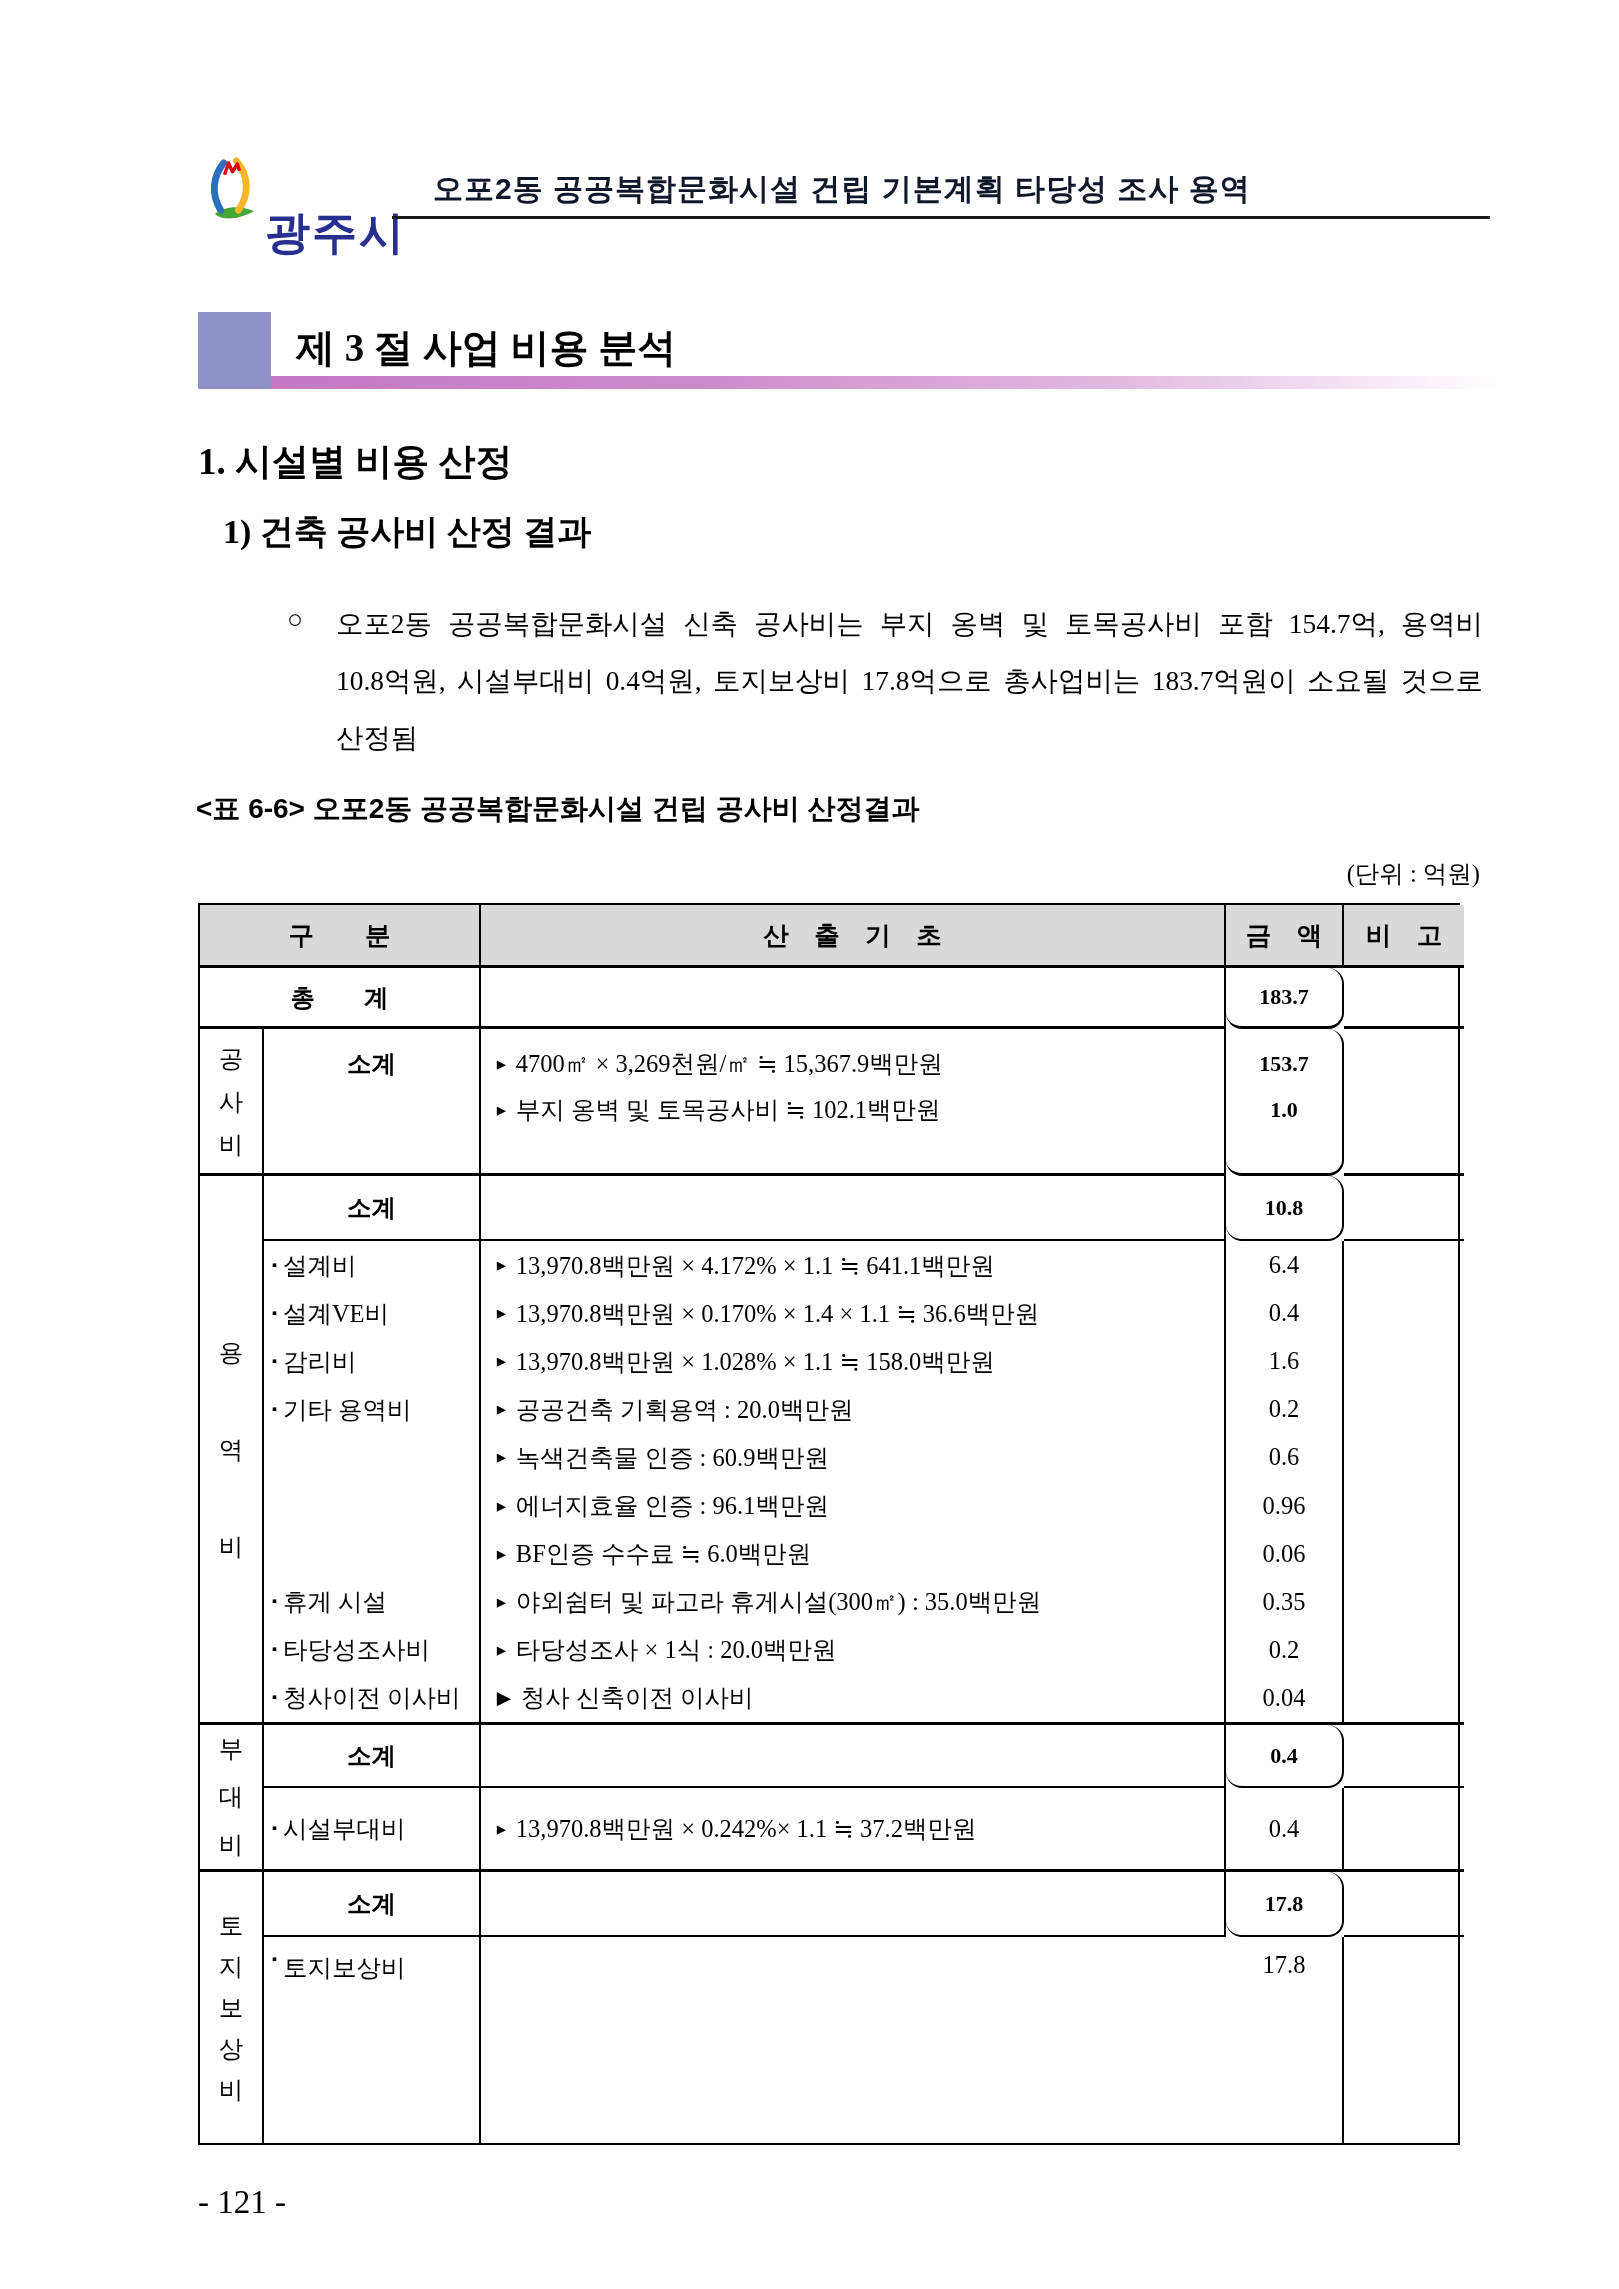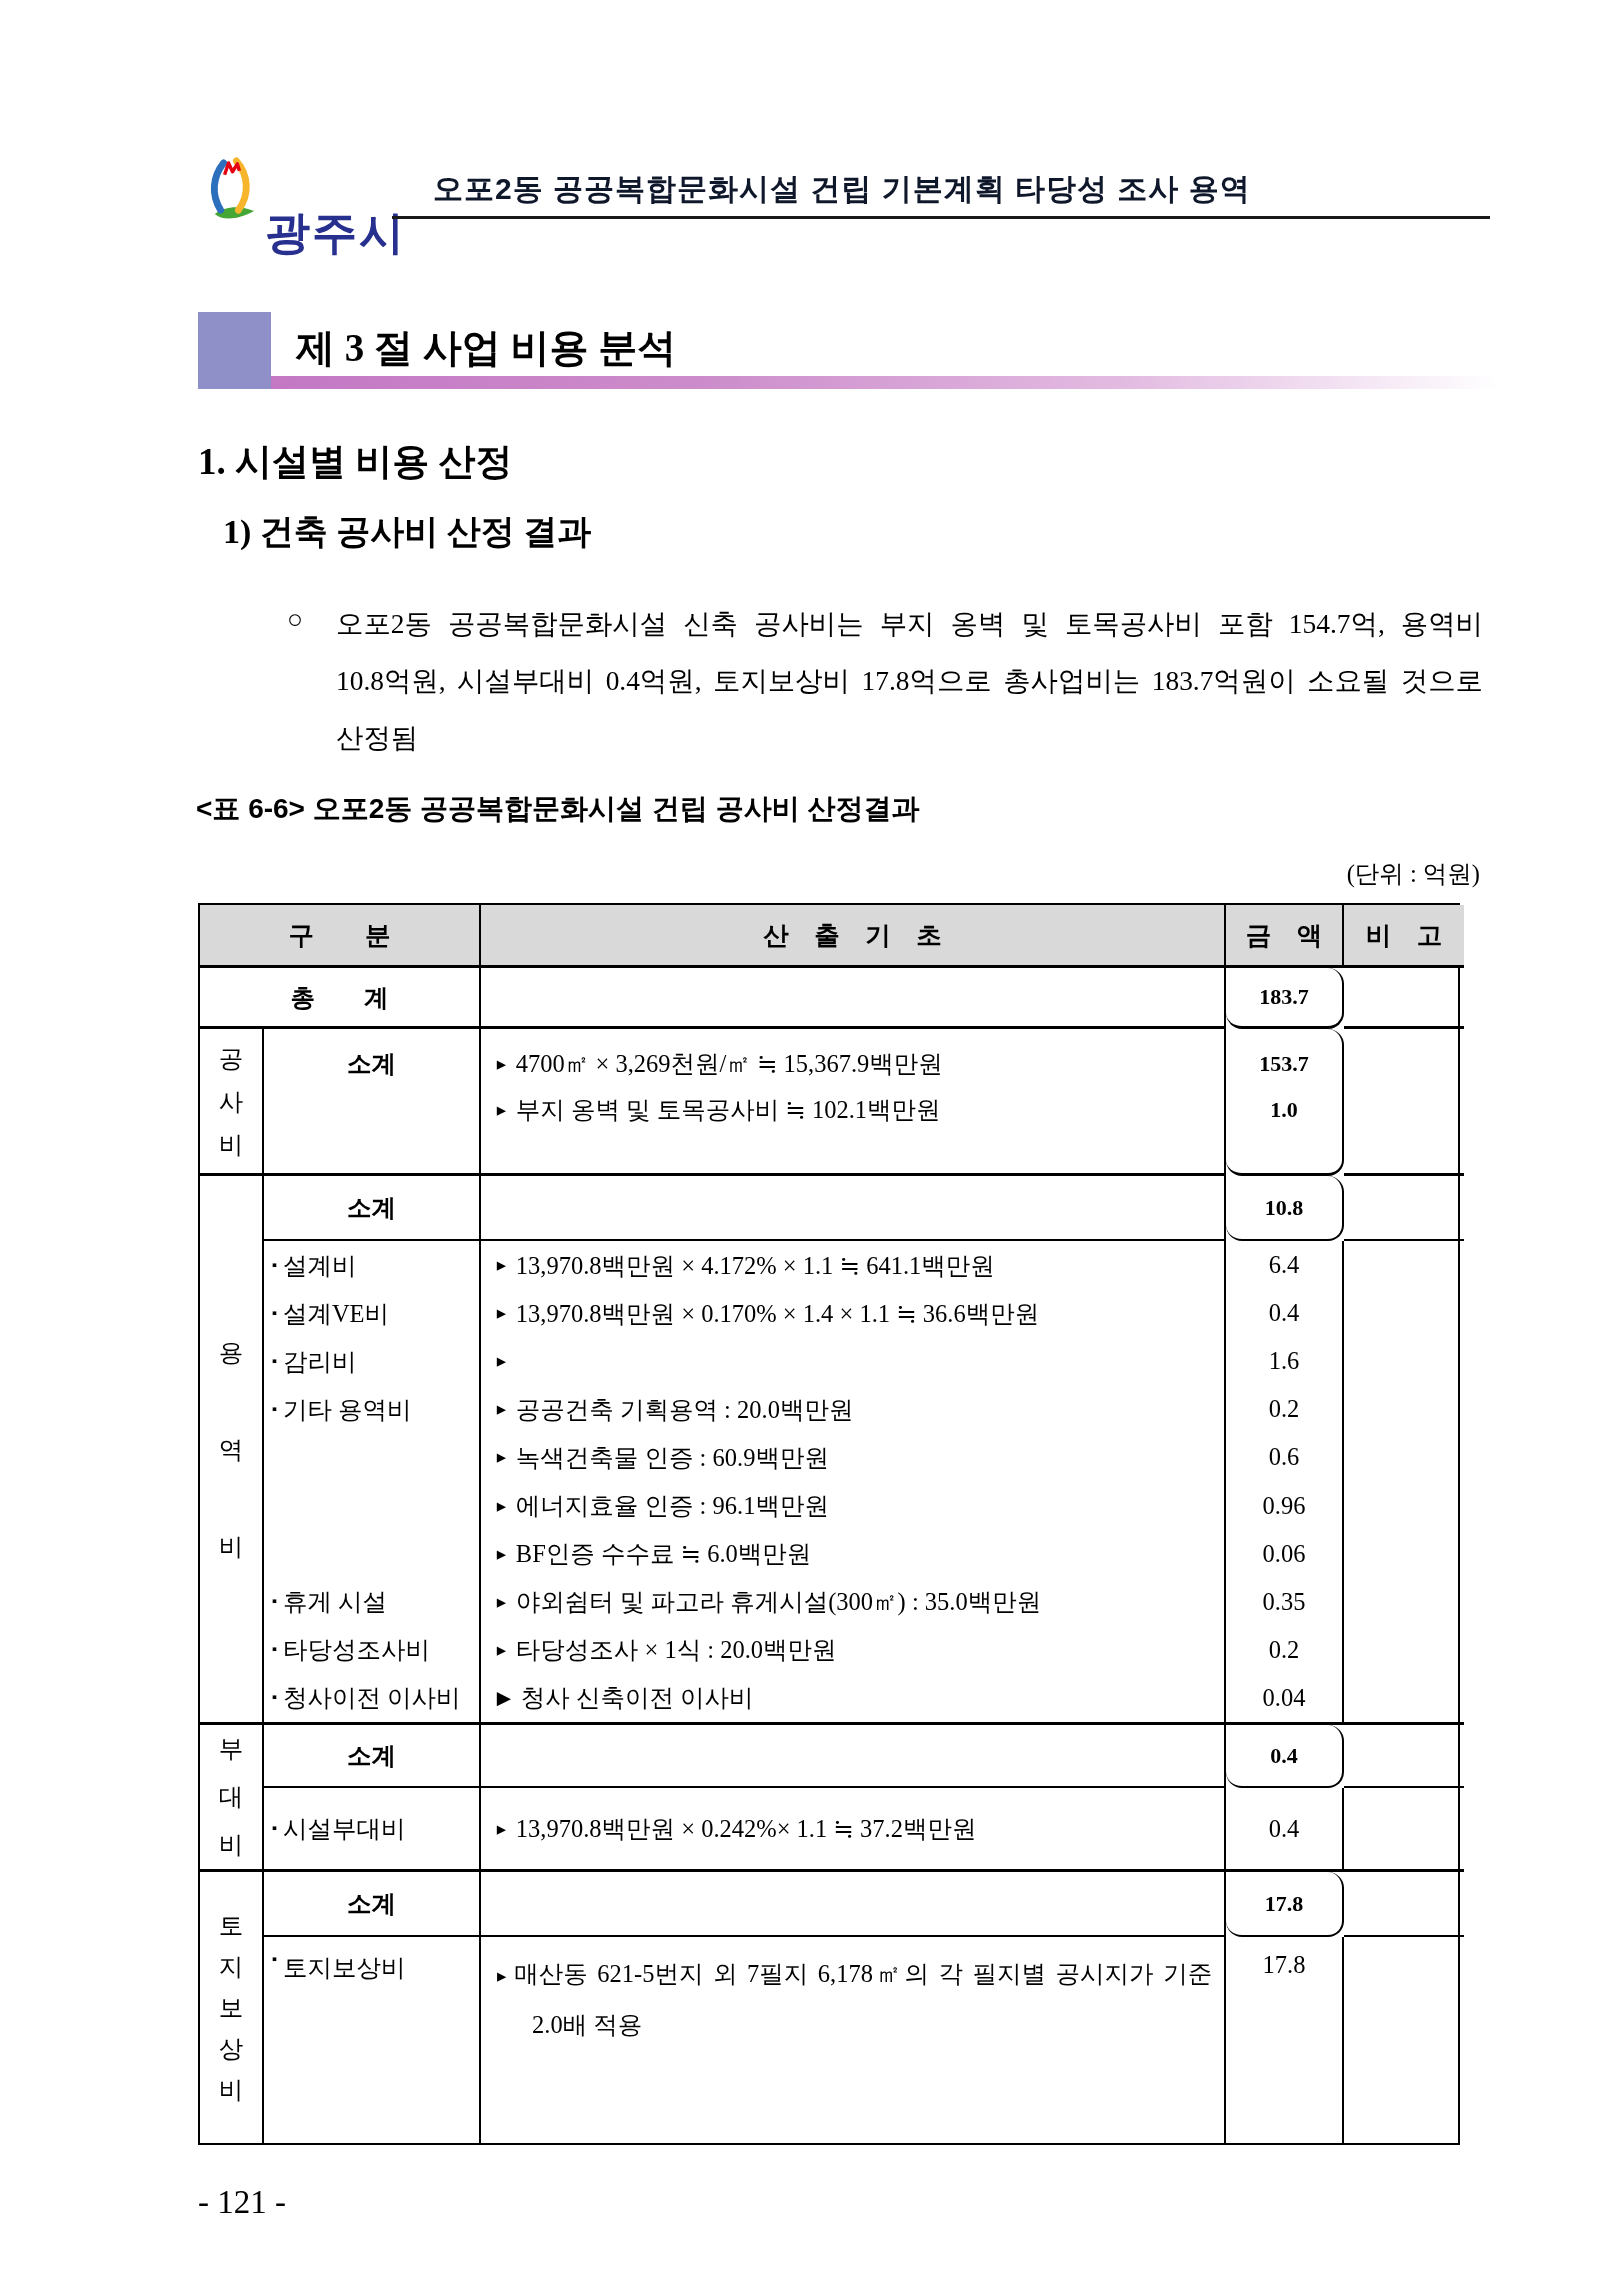--- a/index.html
+++ b/index.html
@@ -186,20 +186,21 @@
       <div class="line fline">
           <span class="mark">▸</span>
           <span>13,970.8백만원 × 4.172% × 1.1 ≒ 641.1백만원</span>
         </div>
       <div class="line fline">
           <span class="mark">▸</span>
           <span>13,970.8백만원 × 0.170% × 1.4 × 1.1 ≒ 36.6백만원</span>
         </div>
       <div class="line fline">
           <span class="mark">▸</span>
+          <span>13,970.8백만원 × 1.028% × 1.1 ≒ 158.0백만원</span>
         </div>
       <div class="line fline">
           <span class="mark">▸</span>
           <span>공공건축 기획용역 : 20.0백만원</span>
         </div>
       <div class="line fline">
           <span class="mark">▸</span>
           <span>녹색건축물 인증 : 60.9백만원</span>
         </div>
       <div class="line fline">
@@ -267,23 +268,20 @@
     </div>
     <div class="cell bold" style="grid-area:8/2/9/3">소계</div>
     <div class="cell" style="grid-area:8/3/9/4"></div>
     <div class="cell bold num" style="grid-area:8/4/9/5">17.8</div>
     <div class="cell noright" style="grid-area:8/5/9/6"></div>
 
     <div class="cell lab topalign bb0" style="grid-area:9/2/10/3">
       <span class="blt">▪</span>
       <span>토지보상비</span>
     </div>
-    <div class="cell bb0" style="grid-area:9/3/10/4;align-items:flex-start;justify-content:flex-start">
-      <div class="hangwrap"><span class="mark">▸</span><span>매산동 621-5번지 외 7필지 6,178㎡의 각 필지별 공시지가 기준 2.0배 적용</span></div>
-    </div>
     <div class="cell topalign bb0" style="grid-area:9/4/10/5">17.8</div>
     <div class="cell bb0 noright" style="grid-area:9/5/10/6"></div>
 
   </div>
 
   <div class="footer">- 121 -</div>
 
 </div>
 
 

